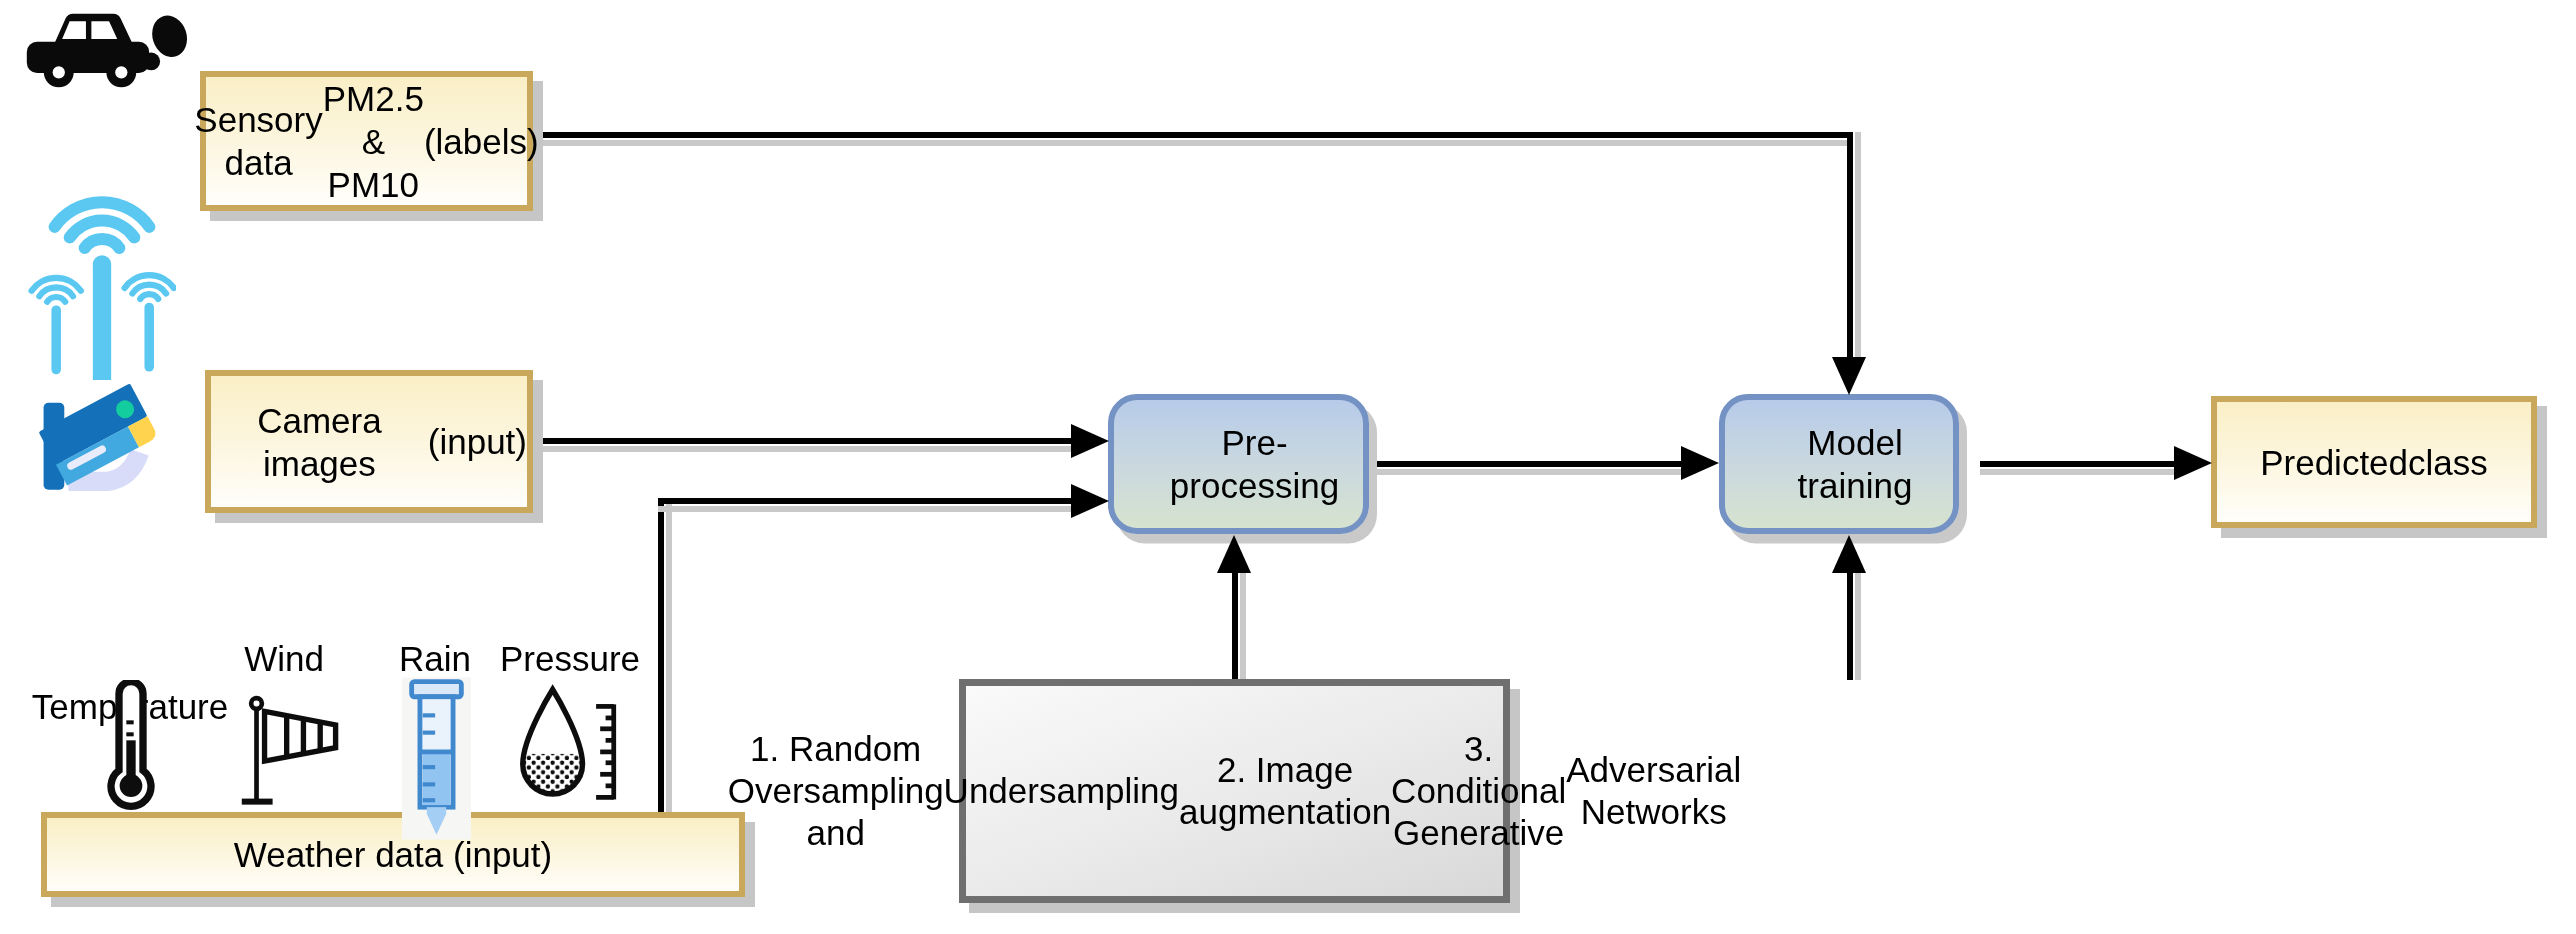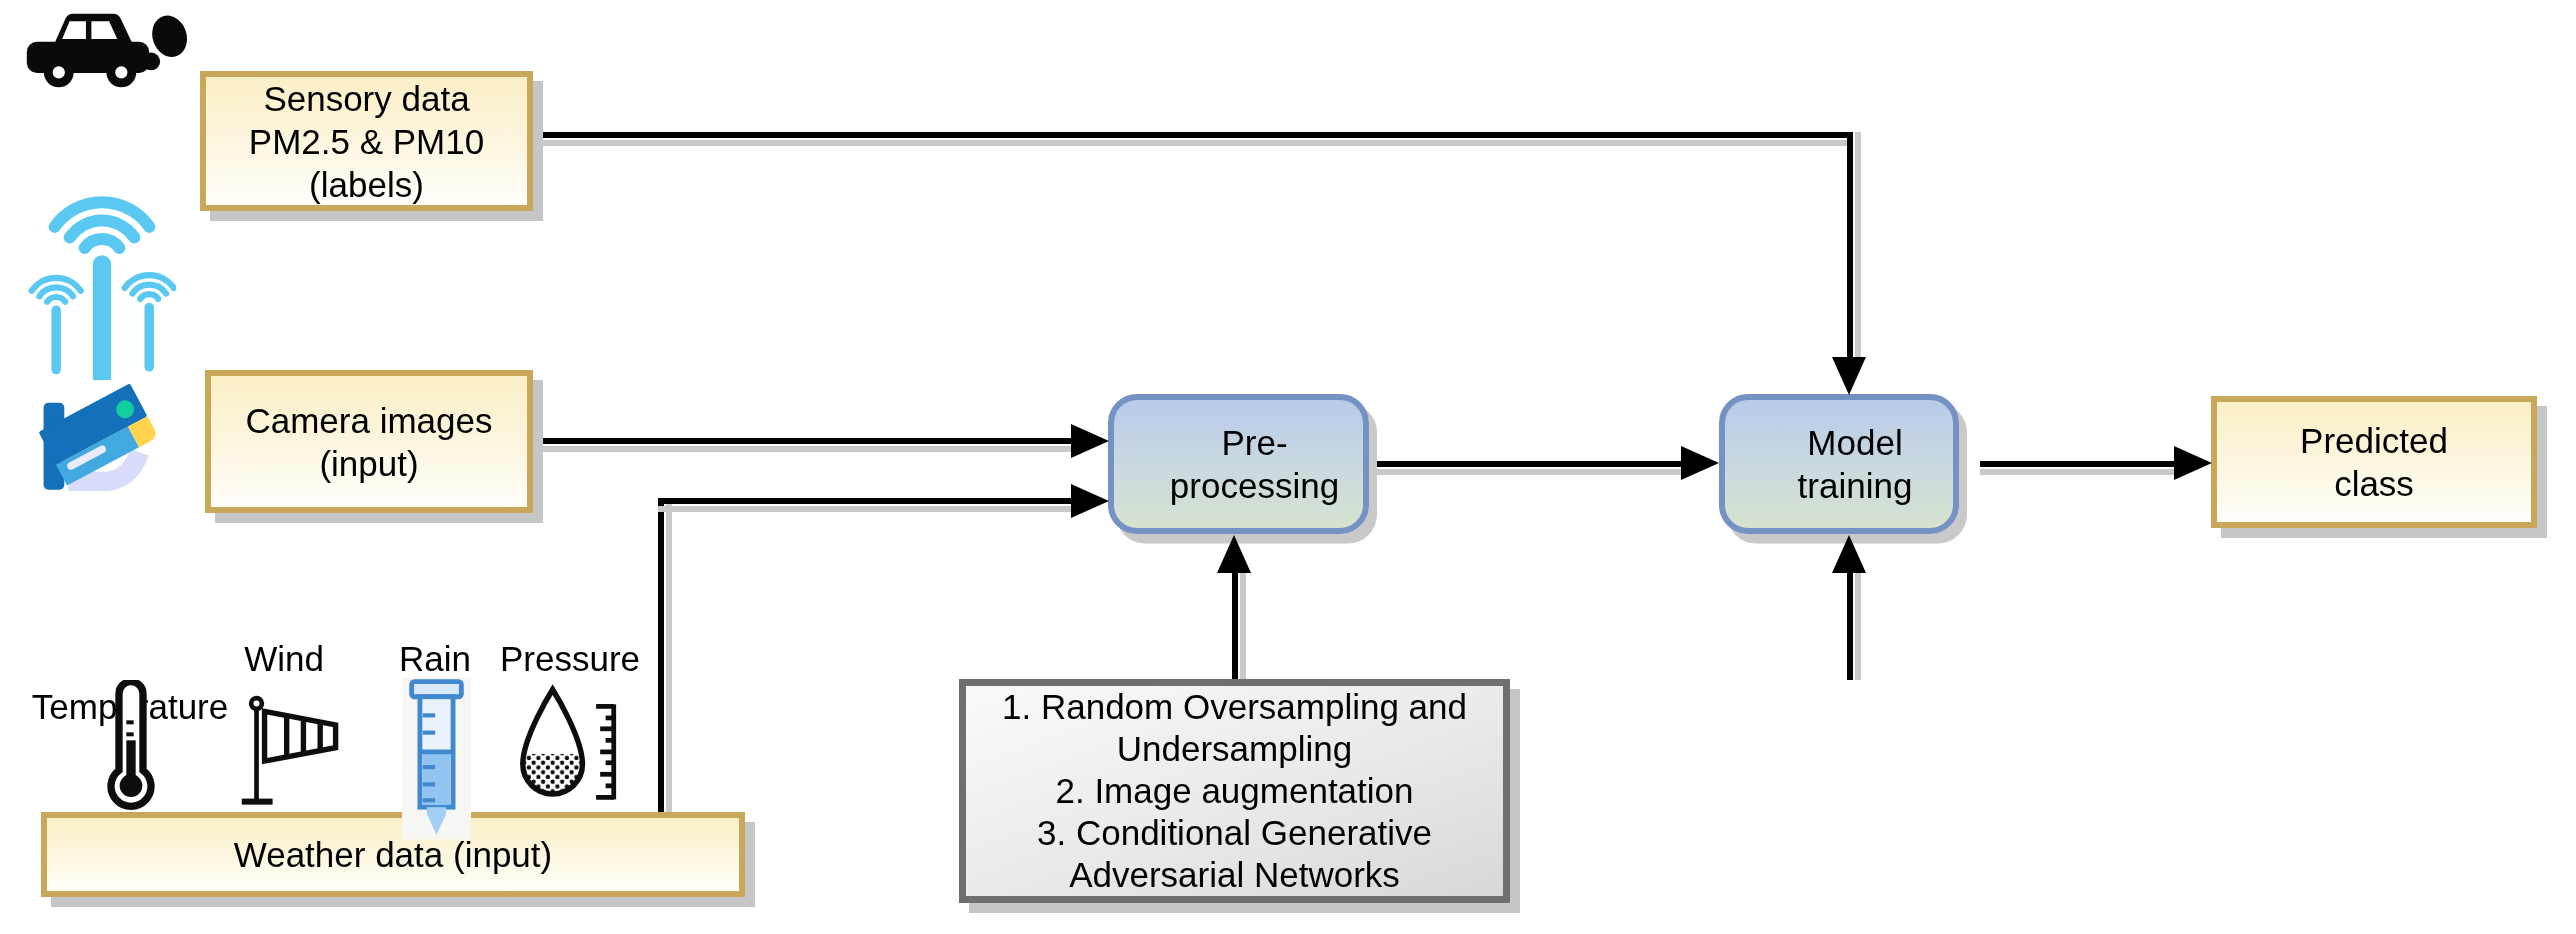--- a/index.html
+++ b/index.html
@@ -1,19 +1,19 @@
 <!DOCTYPE html>
 <html style="font-size:11.6px"><head>
 <meta charset="utf-8">
 <style>
   html,body{margin:0;padding:0;background:#fff;}
   #canvas{position:relative;width:2576px;height:935px;background:#fff;overflow:hidden;
           font-family:"Liberation Sans","DejaVu Sans",sans-serif;color:#000;}
 
-  .box{position:absolute;box-sizing:border-box;display:flex;flex-direction:column;
+  .box{position:absolute;box-sizing:border-box;display:flex;flex-direction:row;
        align-items:center;justify-content:center;text-align:center;
        font-size:35px;line-height:43px;z-index:2;}
   .io{border:6.5px solid #C9A85C;
       background:linear-gradient(180deg,#FAEFC6 0%,#FCF5DC 45%,#FFFEFA 100%);
       box-shadow:10px 10px 0 #C6C6C6;}
   .proc{border:6.5px solid #7492C3;border-radius:29px;
       background:linear-gradient(180deg,#B7CBE9 0%,#CBD9DE 55%,#D6E3CF 100%);
       box-shadow:8px 9.4px 0 #C9C9C9;padding-left:32px;}
   .list{border:7.2px solid #6F6F6F;
       background:linear-gradient(160deg,#FAFAFA 0%,#E9E9E9 55%,#D8D8D8 100%);

